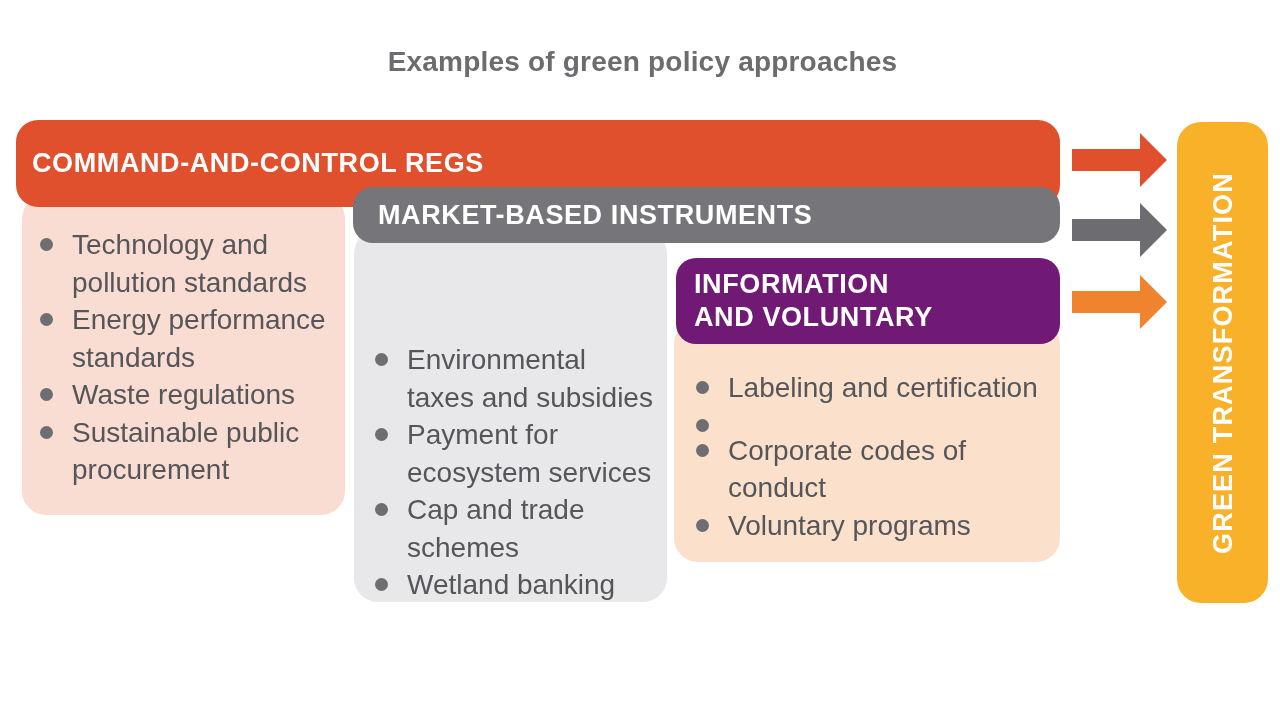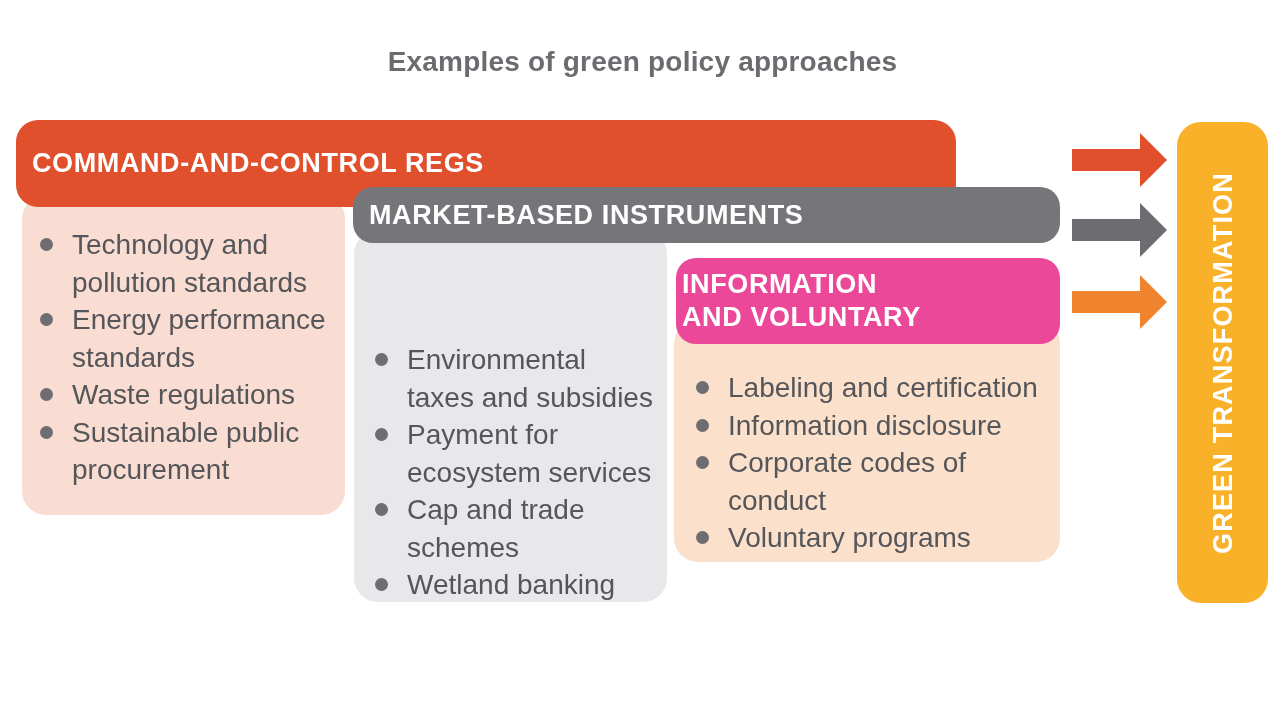--- a/index.html
+++ b/index.html
@@ -18,23 +18,23 @@
   .body-panel { position:absolute; border-radius:24px; }
   #body-ccr { left:22px;  top:195px; width:323px; height:320px; background:#F9DCD2; z-index:1; }
   #body-mbi { left:354px; top:230px; width:313px; height:372px; background:#E8E7E9; z-index:1; }
   #body-inv { left:674px; top:320px; width:386px; height:242px; background:#FBE0CB; z-index:2; }
 
   
   .hdr {
     position:absolute; box-sizing:border-box; display:flex; align-items:center;
     color:#ffffff; font-weight:700; font-size:27px; letter-spacing:0.6px;
   }
-  #hdr-ccr { left:16px;  top:120px; width:940px; height:87px; background:#E0502D; border-radius:22px; z-index:5; padding-left:16px; }
-  #hdr-mbi { left:353px; top:187px; width:707px;  height:56px; background:#76757A; border-radius:20px; z-index:6; padding-left:16px; }
-  #hdr-inv { left:676px; top:258px; width:384px;  height:86px; background:#ec4899; border-radius:20px; z-index:7; padding-left:6px; }
+  #hdr-ccr { left:16px;  top:120px; width:1044px; height:87px; background:#E0502D; border-radius:22px; z-index:5; padding-left:16px; }
+  #hdr-mbi { left:353px; top:187px; width:707px;  height:56px; background:#76757A; border-radius:20px; z-index:6; padding-left:25px; }
+  #hdr-inv { left:676px; top:258px; width:384px;  height:86px; background:#701a75; border-radius:20px; z-index:7; padding-left:18px; }
   .hdr-label { white-space:pre-line; line-height:33px; }
 
   
   .list { position:absolute; z-index:8; }
   #list-ccr { left:40px;  top:226px; width:300px; }
   #list-mbi { left:375px; top:301px; width:295px;margin-top:40px; }
   #list-inv { left:696px; top:369px; width:360px; }
   .item { display:flex; }
   .dot {
     width:13px; height:13px; border-radius:50%; background:#6E6D71;
@@ -138,21 +138,20 @@
   </div>
 </div>
 
 <div class="list" id="list-inv">
   <div class="item">
     <span class="dot"></span>
     <span class="itext">Labeling and certification</span>
   </div>
   <div class="item">
     <span class="dot"></span>
-    <span class="itext">Information disclosure</span>
   </div>
   <div class="item">
     <span class="dot"></span>
     <span class="itext">Corporate codes of conduct</span>
   </div>
   <div class="item">
     <span class="dot"></span>
     <span class="itext">Voluntary programs</span>
   </div>
 </div>

